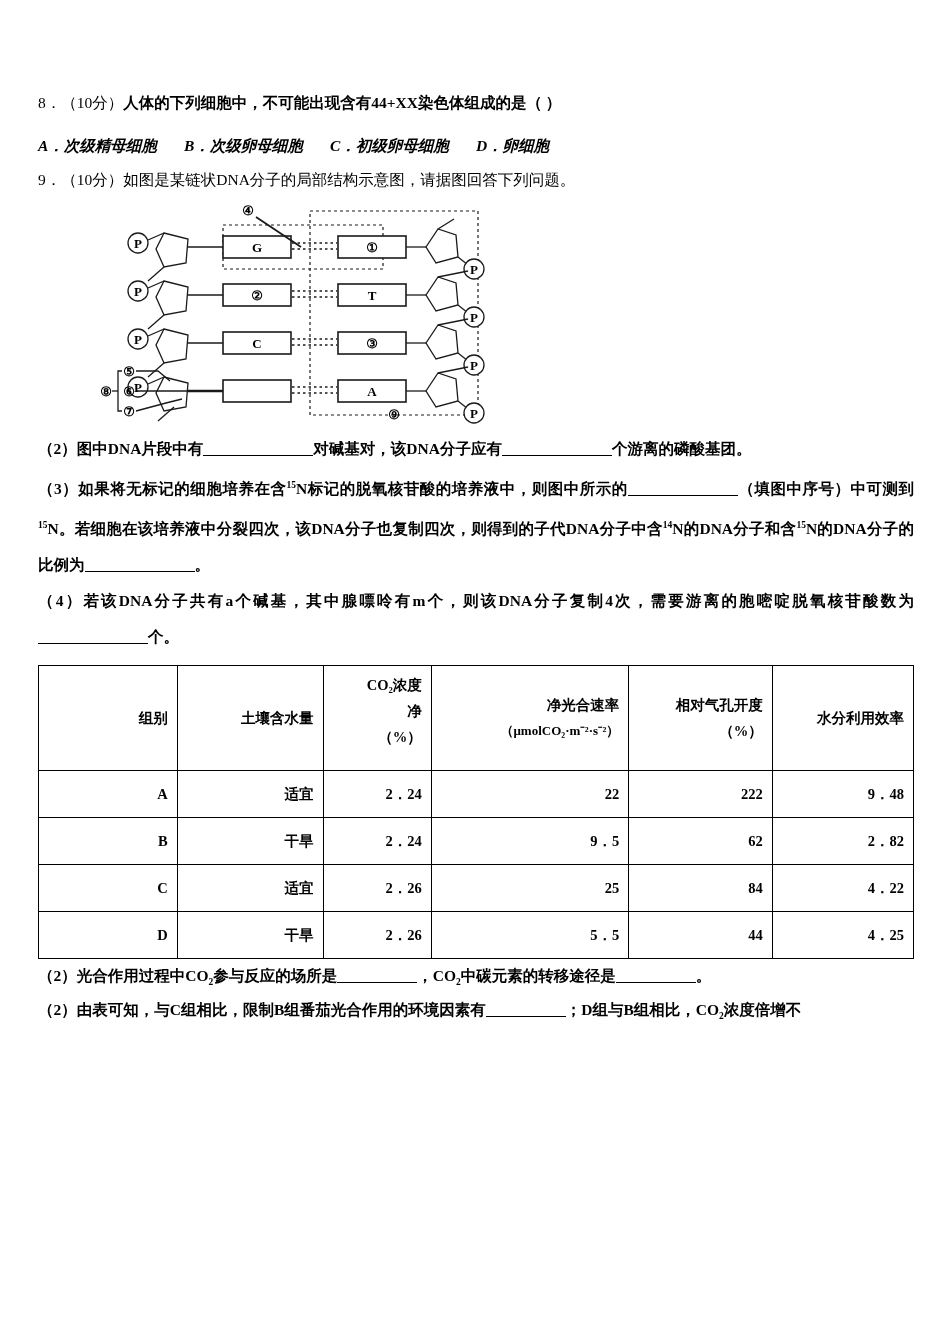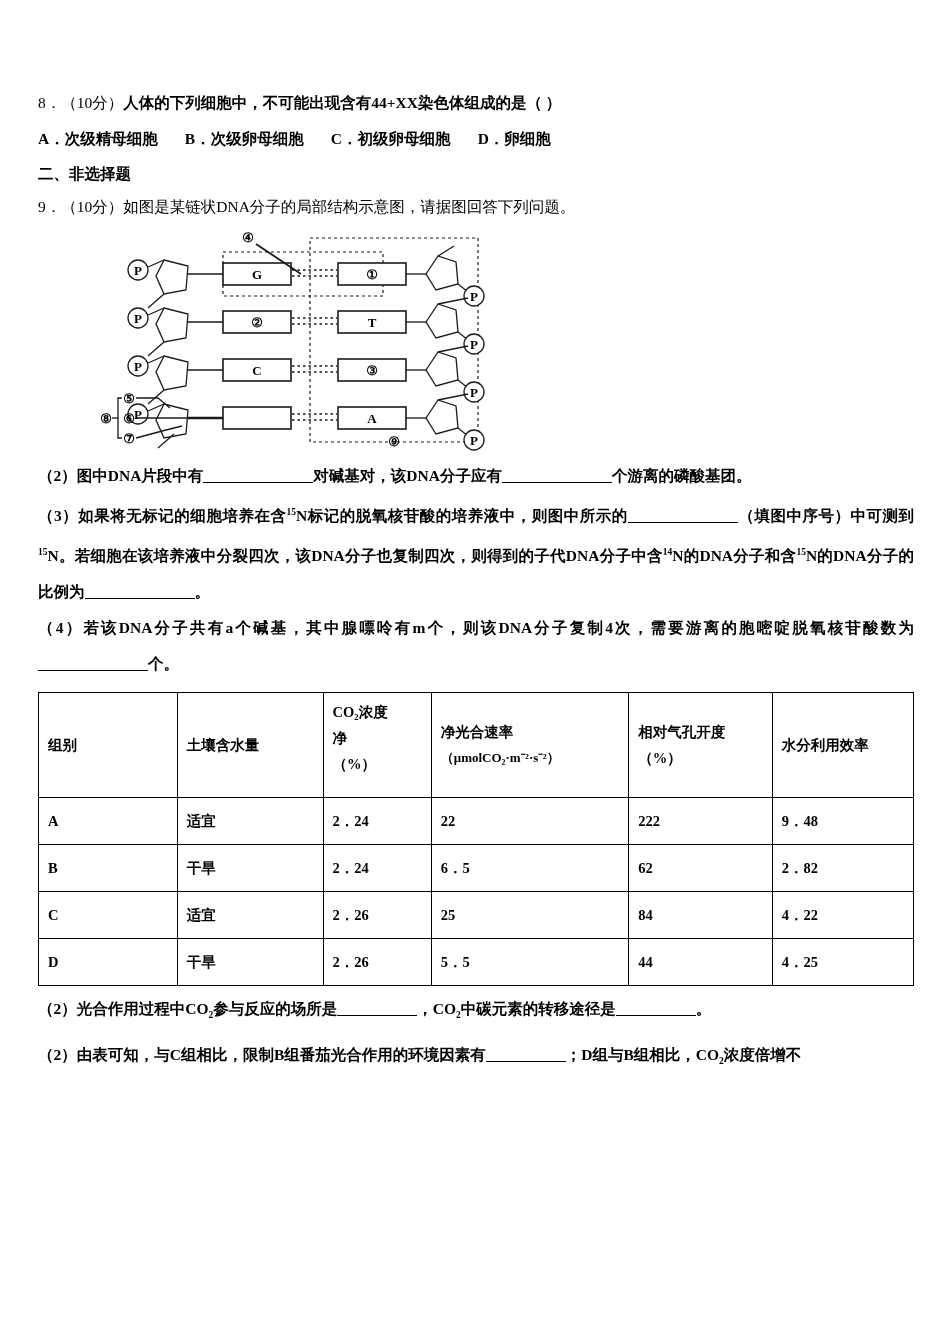--- a/index.html
+++ b/index.html
@@ -18,21 +18,22 @@
   }
   .content{
     position:absolute;
     left:38px;top:88px;
     width:876px;
   }
   .q8-stem{font-size:15.5px;line-height:30px;}
   .q8-stem b{font-weight:bold;}
   .options{
     font-size:15.5px;font-weight:bold;line-height:32px;
-    margin-top:5px;
+    margin-top:12px;
+    font-style:italic;
   }
   .options span.opt{display:inline-block;}
   .sec-head{
     font-size:15.5px;font-weight:bold;line-height:30px;margin-top:4px;
   }
   .q9-stem{font-size:15.5px;line-height:31px;margin-top:2px;}
   .q9-stem b{font-weight:normal;}
 
   
   .diagram-wrap{
@@ -66,39 +67,39 @@
     border-collapse:collapse;
     width:876px;
     margin-top:10px;
     table-layout:fixed;
   }
   table.data td,table.data th{
     border:1.4px solid #000;
     font-size:14.5px;
     font-weight:bold;
     padding:6px 9px;
-    text-align:left;
+    text-align:right;
     vertical-align:middle;
     font-family:"Liberation Serif",serif;
     margin-left:48px;
   }
   table.data thead td{
     height:92px;
     vertical-align:middle;
     line-height:26px;
   }
   table.data tbody td{height:34px;}
   .colw1{width:118px;}
   .colw2{width:124px;}
   .colw3{width:92px;}
   .colw4{width:168px;}
   .colw5{width:122px;}
   .colw6{width:120px;}
   .hdr-multi div{white-space:nowrap;}
-  .tail{font-size:15.5px;font-weight:bold;line-height:34px;margin-top:6px;}
+  .tail{font-size:15.5px;font-weight:bold;line-height:22px;margin-top:6px;}
 </style>
 </head>
 <body>
 
 <div class="page">
   <div class="content">
 
     <div class="q8-stem">
       <span>8．</span><span>（10分）</span><b>人体的下列细胞中，不可能出现含有</b><b>44+XX</b><b>染色体组成的是（    ）</b>
     </div>
@@ -106,21 +107,20 @@
     <div class="options">
       <span class="opt">A．次级精母细胞</span>
       &nbsp;&nbsp;&nbsp;&nbsp;&nbsp;
       <span class="opt">B．次级卵母细胞</span>
       &nbsp;&nbsp;&nbsp;&nbsp;&nbsp;
       <span class="opt">C．初级卵母细胞</span>
       &nbsp;&nbsp;&nbsp;&nbsp;&nbsp;
       <span class="opt">D．卵细胞</span>
     </div>
 
-    <div class="sec-head">二、非选择题</div>
 
     <div class="q9-stem">
       <span>9．</span><span>（10分）</span><b>如图是某链状DNA分子的局部结构示意图，请据图回答下列问题。</b>
     </div>
 
     <div class="diagram-wrap">
       <svg width="400" height="228" viewBox="0 0 400 228" xmlns="http://www.w3.org/2000/svg">
         <g fill="none" stroke="#1a1a1a" stroke-width="1.3">
 
           <rect x="214" y="8" width="168" height="204" stroke-dasharray="3,3" stroke-width="1.2"></rect>
@@ -289,21 +289,21 @@
           <td>适宜</td>
           <td>2．24</td>
           <td>22</td>
           <td>222</td>
           <td>9．48</td>
         </tr>
         <tr>
           <td>B</td>
           <td>干旱</td>
           <td>2．24</td>
-          <td>6．5</td>
+          <td>9．5</td>
           <td>62</td>
           <td>2．82</td>
         </tr>
         <tr>
           <td>C</td>
           <td>适宜</td>
           <td>2．26</td>
           <td>25</td>
           <td>84</td>
           <td>4．22</td>

